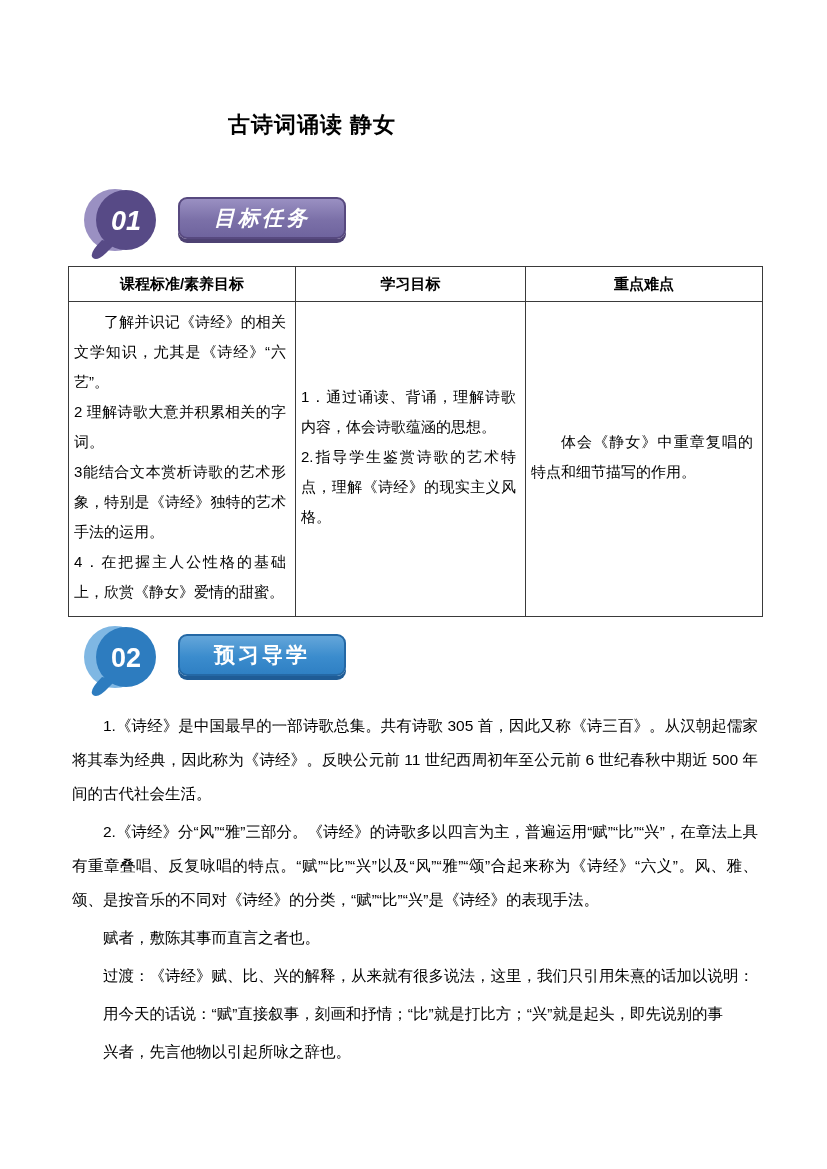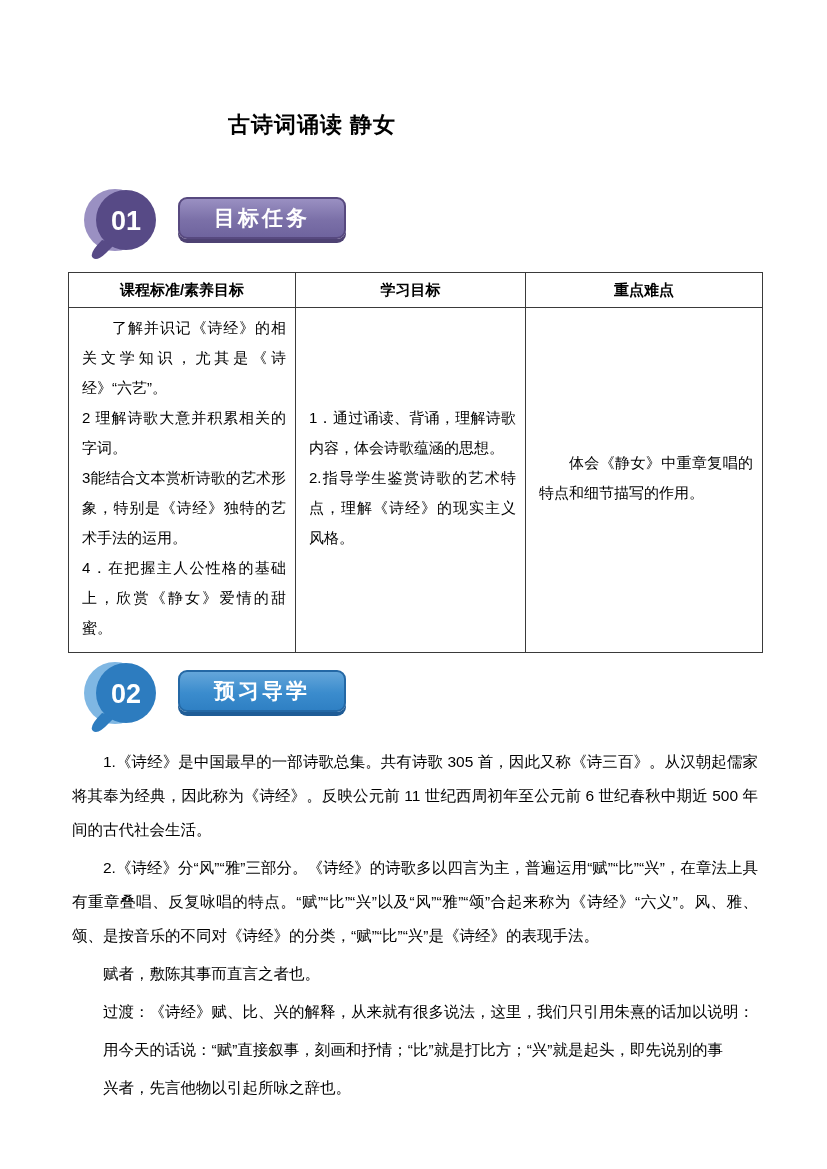--- a/index.html
+++ b/index.html
@@ -65,33 +65,33 @@
     background: linear-gradient(#64a6da, #3b8ccd 55%, #2f80c4);
     border: 2px solid #2468a5;
     box-shadow: 0 4px 0 #1f5c96;
   }
 
   
   .goals-table {
     width: 694px;
     border-collapse: collapse;
     table-layout: fixed;
-    margin-top: 12px;
+    margin-top: 6px;
   }
   .goals-table th, .goals-table td { border: 1px solid #3a3a3a; }
   .goals-table th {
     height: 35px;
     font-size: 15px;
     font-weight: bold;
     text-align: center;
   }
   .goals-table td {
     font-size: 15px;
     line-height: 30px;
-    padding: 5px 9px 9px 13px;
+    padding: 5px 9px 9px 5px;
     vertical-align: top;
   }
   .goals-table td.vmid { vertical-align: middle; }
   .goals-table td p { margin: 0; text-align: justify; }
   .indent { text-indent: 2em; }
   .col1 { width: 227px; }
   .col2 { width: 230px; }
   .col3 { width: 237px; }
 
   .sec2 { margin-top: 8px; }
@@ -106,21 +106,21 @@
     text-indent: 2em;
   }
 </style>
 </head>
 <body>
 
 <div class="doc">
 
   <h1 class="page-title">古诗词诵读 静女</h1>
 
-  <div class="section-header" style="margin-top:48px;">
+  <div class="section-header" style="margin-top:48px;font-style:italic;">
     <div class="badge">
       <svg width="80" height="72" viewBox="0 0 80 72">
         <circle class="crescent-purple" cx="33" cy="32" r="31"></circle>
         <path class="blob-purple" d="M20 52 Q6 66 11 70 Q16 74 27 62 L34 55 Z"></path>
         <circle class="blob-purple" cx="44" cy="32" r="30"></circle>
         <text class="badge-num" x="44" y="42" text-anchor="middle">01</text>
       </svg>
     </div>
     <div class="banner banner-purple">
       <span>目标任务</span>

